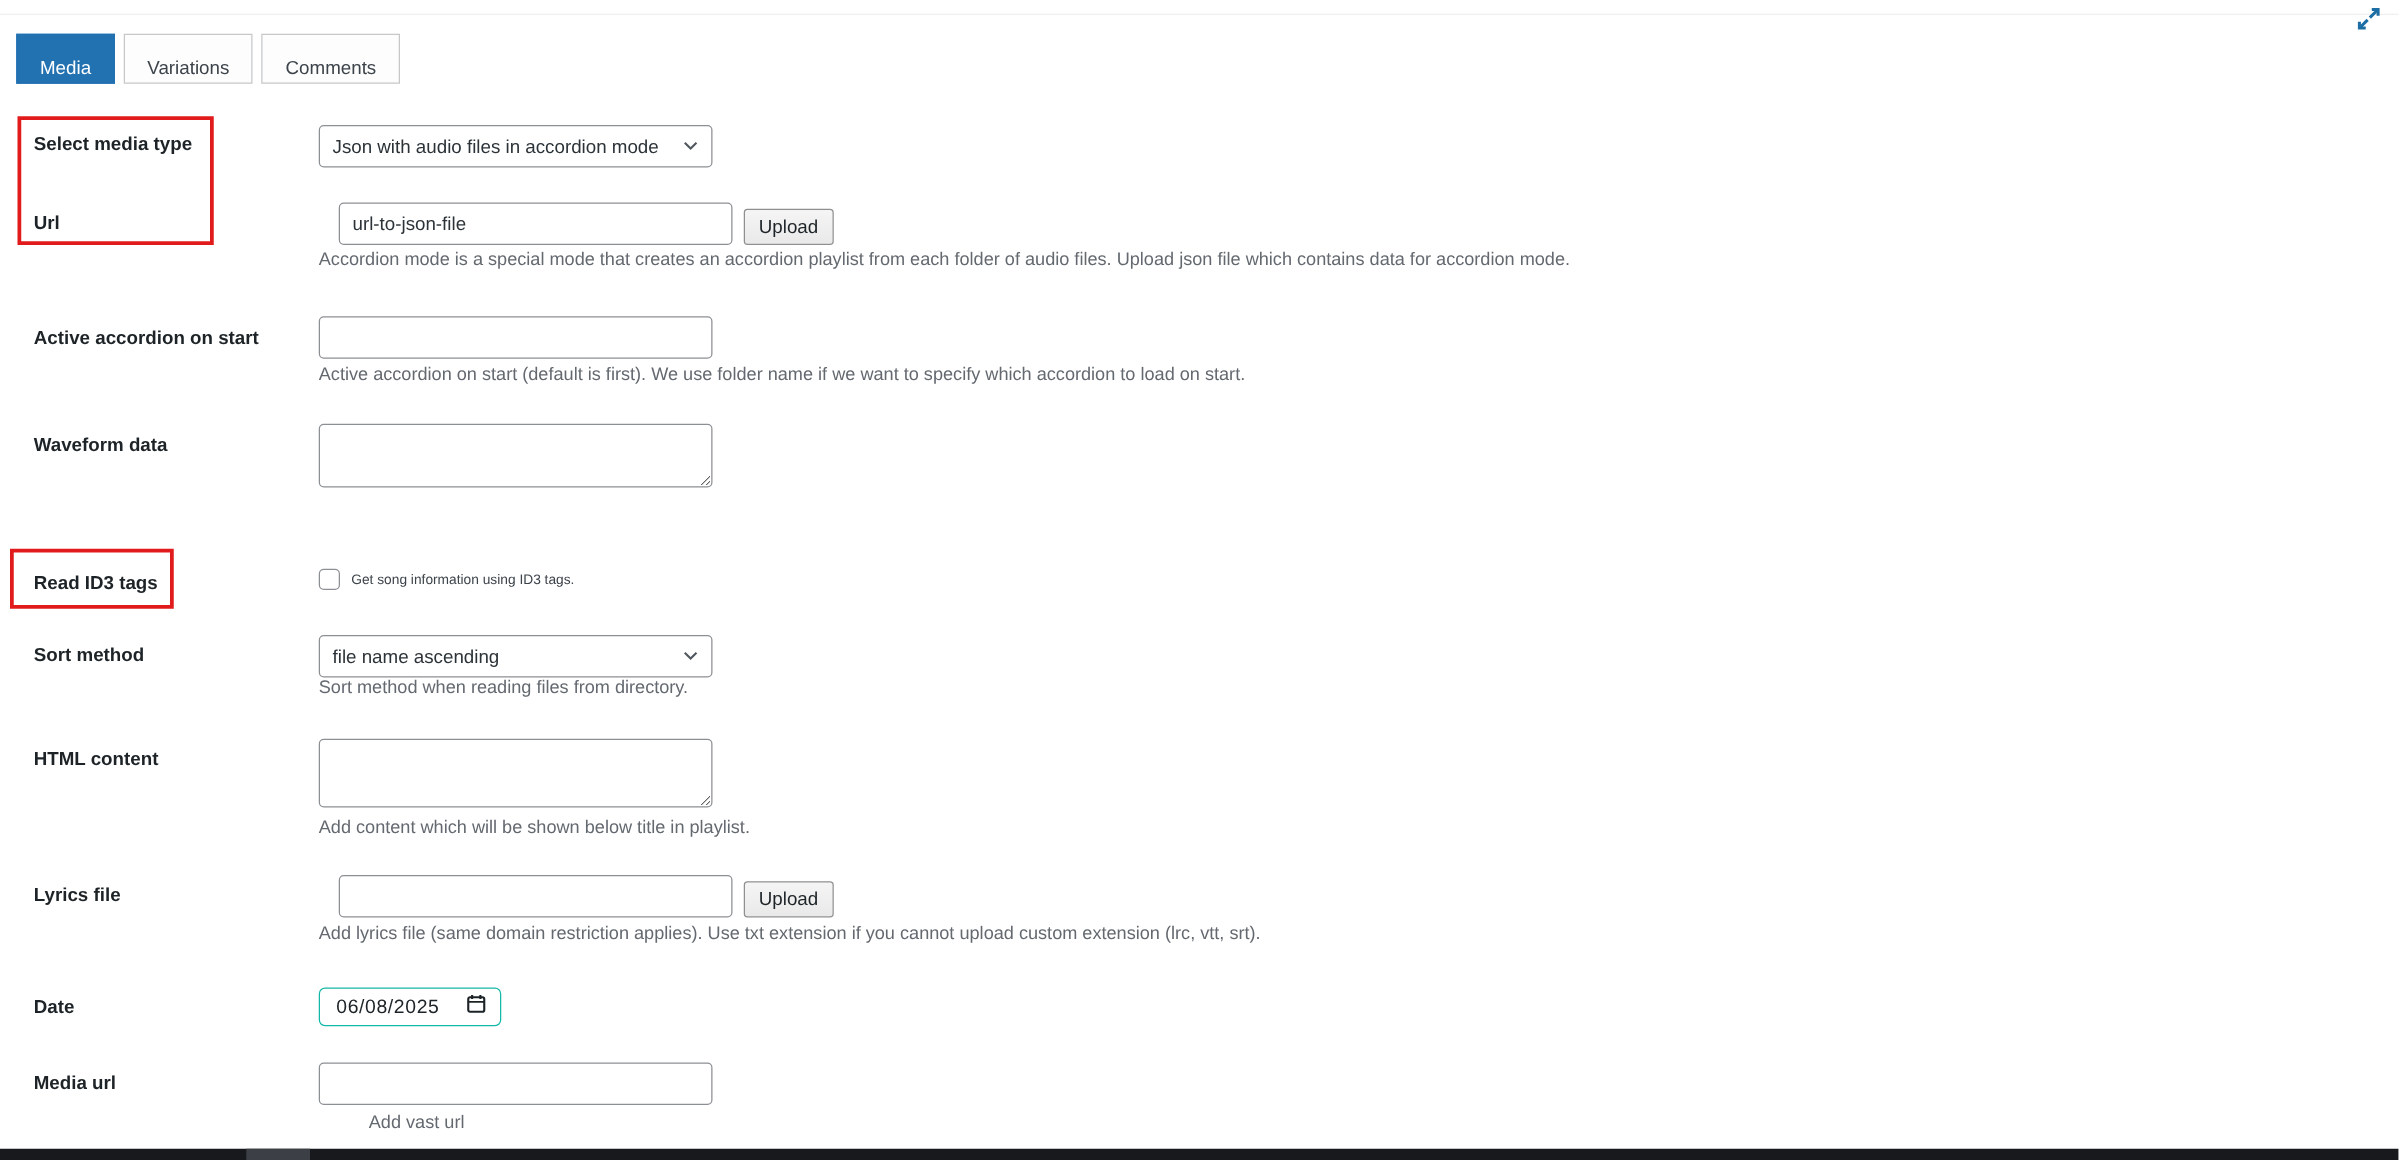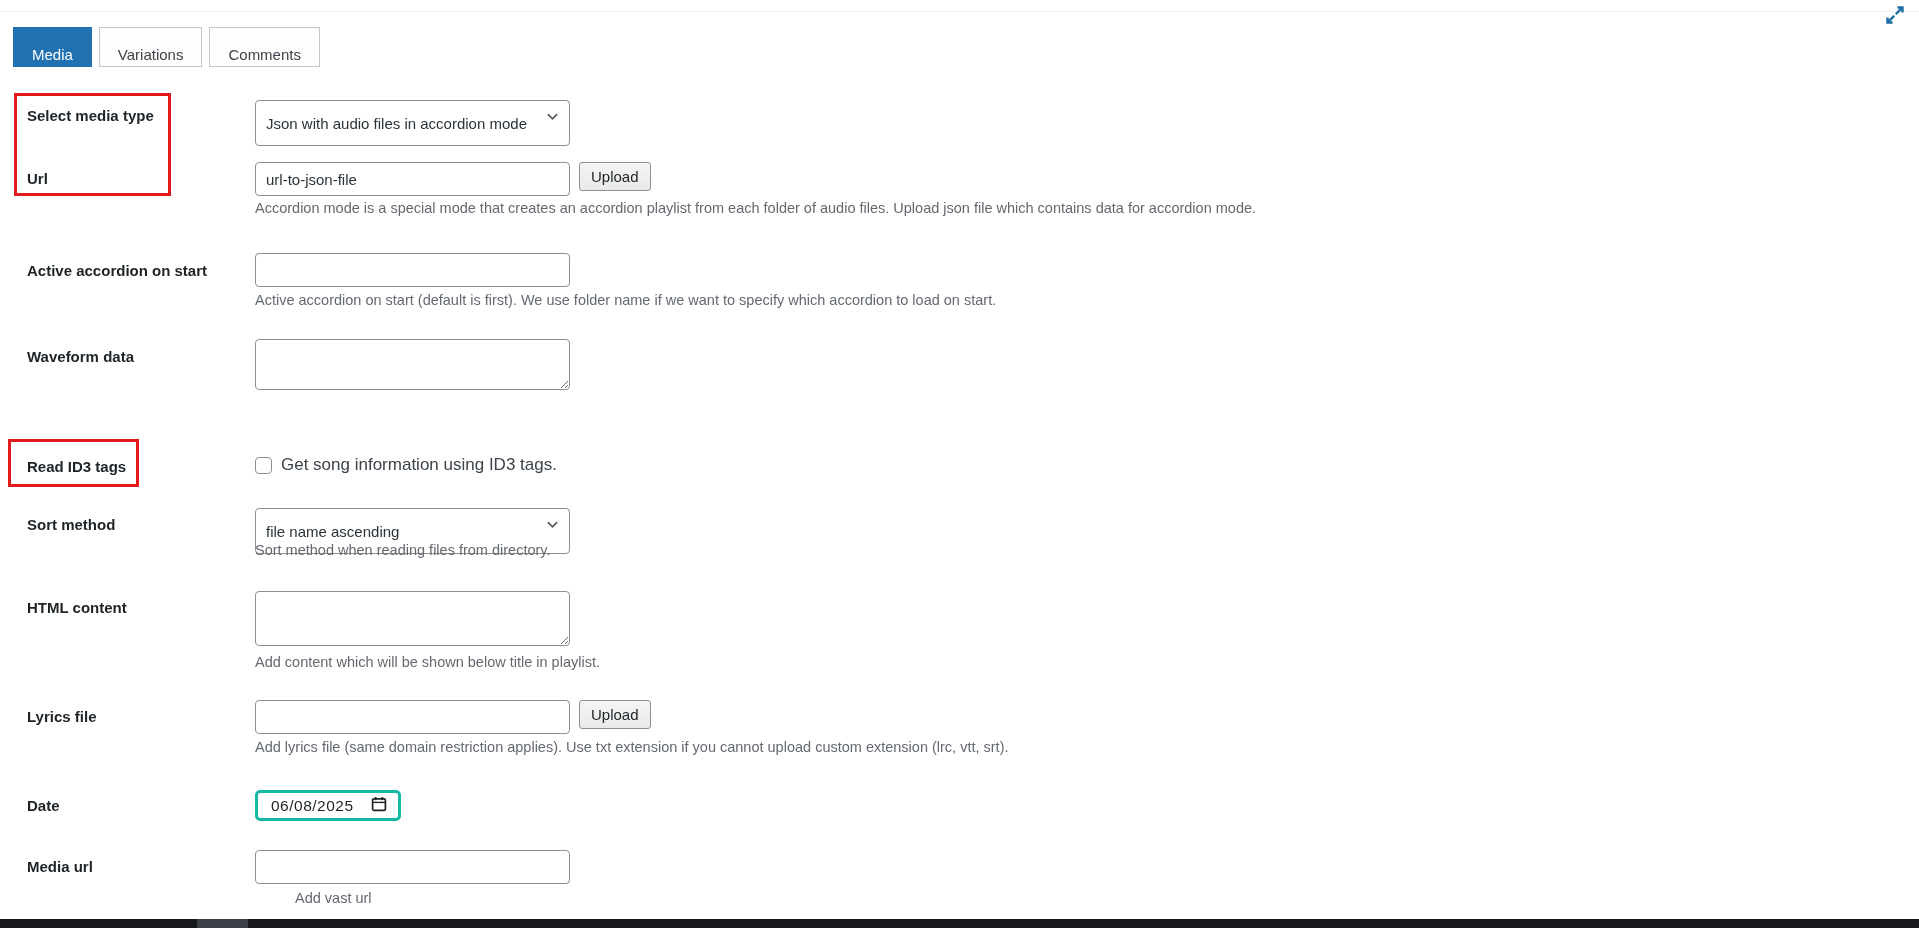--- a/index.html
+++ b/index.html
@@ -37,45 +37,45 @@
     position:absolute; left:255px; font-size:14.5px; color:#646970; white-space:nowrap;
   }
   .txt-input {
     width:315px; height:34px; border:1px solid #8c8f94; border-radius:4px;
     padding:0 10px; font-size:15px; color:#2c3338; background:#fff;
     font-family:inherit; outline:none;
   }
   .select-wrap { position:relative; display:inline-block; }
   .wp-select {
     -webkit-appearance:none; appearance:none;
-    width:315px; height:46px; border:1px solid #8c8f94; border-radius:4px;
+    width:315px; height:34px; border:1px solid #8c8f94; border-radius:4px;
     padding:0 34px 0 10px; font-size:15px; color:#2c3338; background:#fff;
     font-family:inherit; outline:none;
   }
   .select-chevron { position:absolute; right:10px; top:9px; pointer-events:none; }
-  .upload-row { display:flex; align-items:flex-start; }
+  .upload-row { display:flex; align-items:flex-end;margin-left:16px; }
   .upload-btn {
     margin-left:9px; height:29px; padding:0 11px; font-size:15px; color:#1d2327;
     background:linear-gradient(#f5f5f5,#e9e9e9); border:1px solid #8f8f8f;
     border-radius:3px; font-family:inherit; cursor:pointer;
   }
   .wp-textarea {
     border:1px solid #8c8f94; border-radius:4px; padding:6px 10px;
     font-size:15px; color:#2c3338; font-family:inherit; outline:none;
     resize:both; background:#fff;
   }
   .cb-row { display:flex; align-items:center; gap:9px; }
   .wp-checkbox {
     -webkit-appearance:none; appearance:none; width:17px; height:17px;
     border:1px solid #8c8f94; border-radius:4px; background:#fff; cursor:pointer;
   }
-  .cb-text { font-size:17px; color:#3c434a; }
+  .cb-text { font-size:11px; color:#3c434a; }
   .date-input {
     display:flex; align-items:center; justify-content:space-between;
-    width:146px; height:31px; border:3px solid #14b8a6; border-radius:5px;
+    width:146px; height:31px; border:1px solid #14b8a6; border-radius:5px;
     padding:0 11px 0 13px; cursor:text; background:#fff;
   }
   .date-value { font-size:15.5px; color:#1d2327; letter-spacing:0.5px; }
 
   
   .red-box { position:absolute; border:3px solid #e11b1b; pointer-events:none; }
   .red-box-1 { left:14px; top:93px; width:157px; height:103px; }
   .red-box-2 { left:8px;  top:439px; width:131px; height:48px; }
 
   

